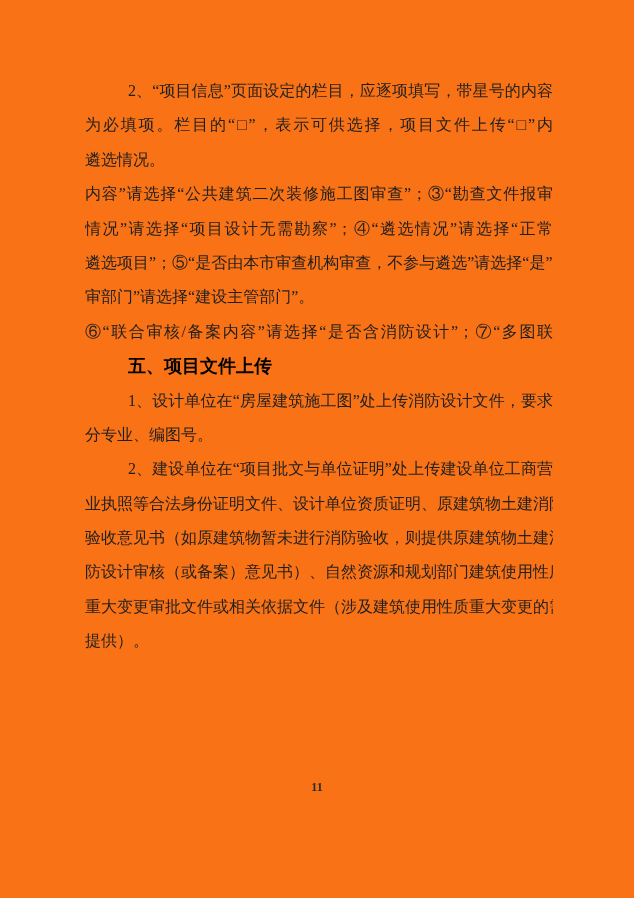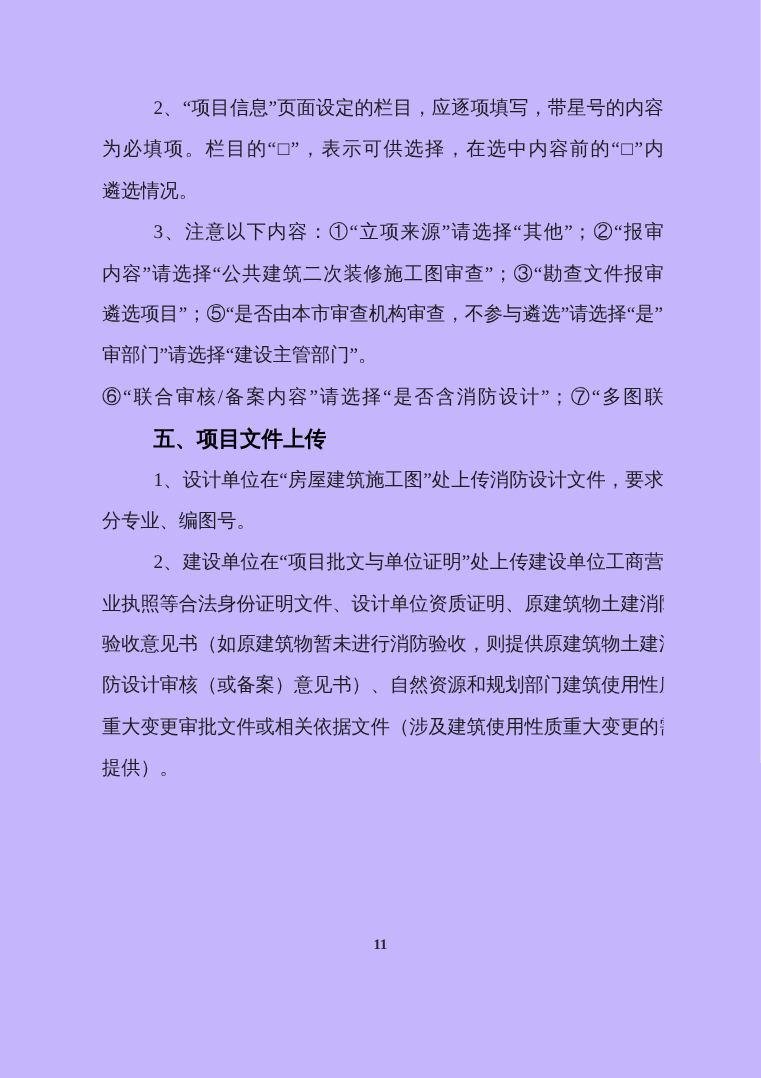--- a/index.html
+++ b/index.html
@@ -4,21 +4,21 @@
 <style>
   html, body {
     margin: 0;
     padding: 0;
     background: #ffffff;
   }
   .page {
     position: relative;
     width: 634px;
     height: 898px;
-    background: #c4b5fd;
+    background: #f97316;
     overflow: hidden;
     font-family: "Liberation Serif", "DejaVu Serif", serif;
     color: #1f1f1f;
   }
   .textblock {
     position: absolute;
     left: 85px;
     top: 74px;
     width: 468px;
   }
@@ -61,27 +61,27 @@
   }
 </style>
 </head>
 <body>
 
 <div class="page">
   <div class="textblock">
 
     <div>
       <div class="line indent">2、“项目信息”页面设定的栏目，应逐项填写，带星号的内容</div>
-      <div class="line">为必填项。栏目的“□”，表示可供选择，在选中内容前的“□”内</div>
+      <div class="line">为必填项。栏目的“□”，表示可供选择，项目文件上传“□”内</div>
       <div class="line end">遴选情况。</div>
     </div>
 
     <div>
-      <div class="line indent">3、注意以下内容：①“立项来源”请选择“其他”；②“报审</div>
       <div class="line">内容”请选择“公共建筑二次装修施工图审查”；③“勘查文件报审</div>
+      <div class="line">情况”请选择“项目设计无需勘察”；④“遴选情况”请选择“正常</div>
       <div class="line">遴选项目”；⑤“是否由本市审查机构审查，不参与遴选”请选择“是”；</div>
       <div class="line end">审部门”请选择“建设主管部门”。</div>
       <div class="line">⑥“联合审核/备案内容”请选择“是否含消防设计”；⑦“多图联</div>
     </div>
 
     <div class="heading">五、项目文件上传</div>
 
     <div>
       <div class="line indent">1、设计单位在“房屋建筑施工图”处上传消防设计文件，要求</div>
       <div class="line end">分专业、编图号。</div>

